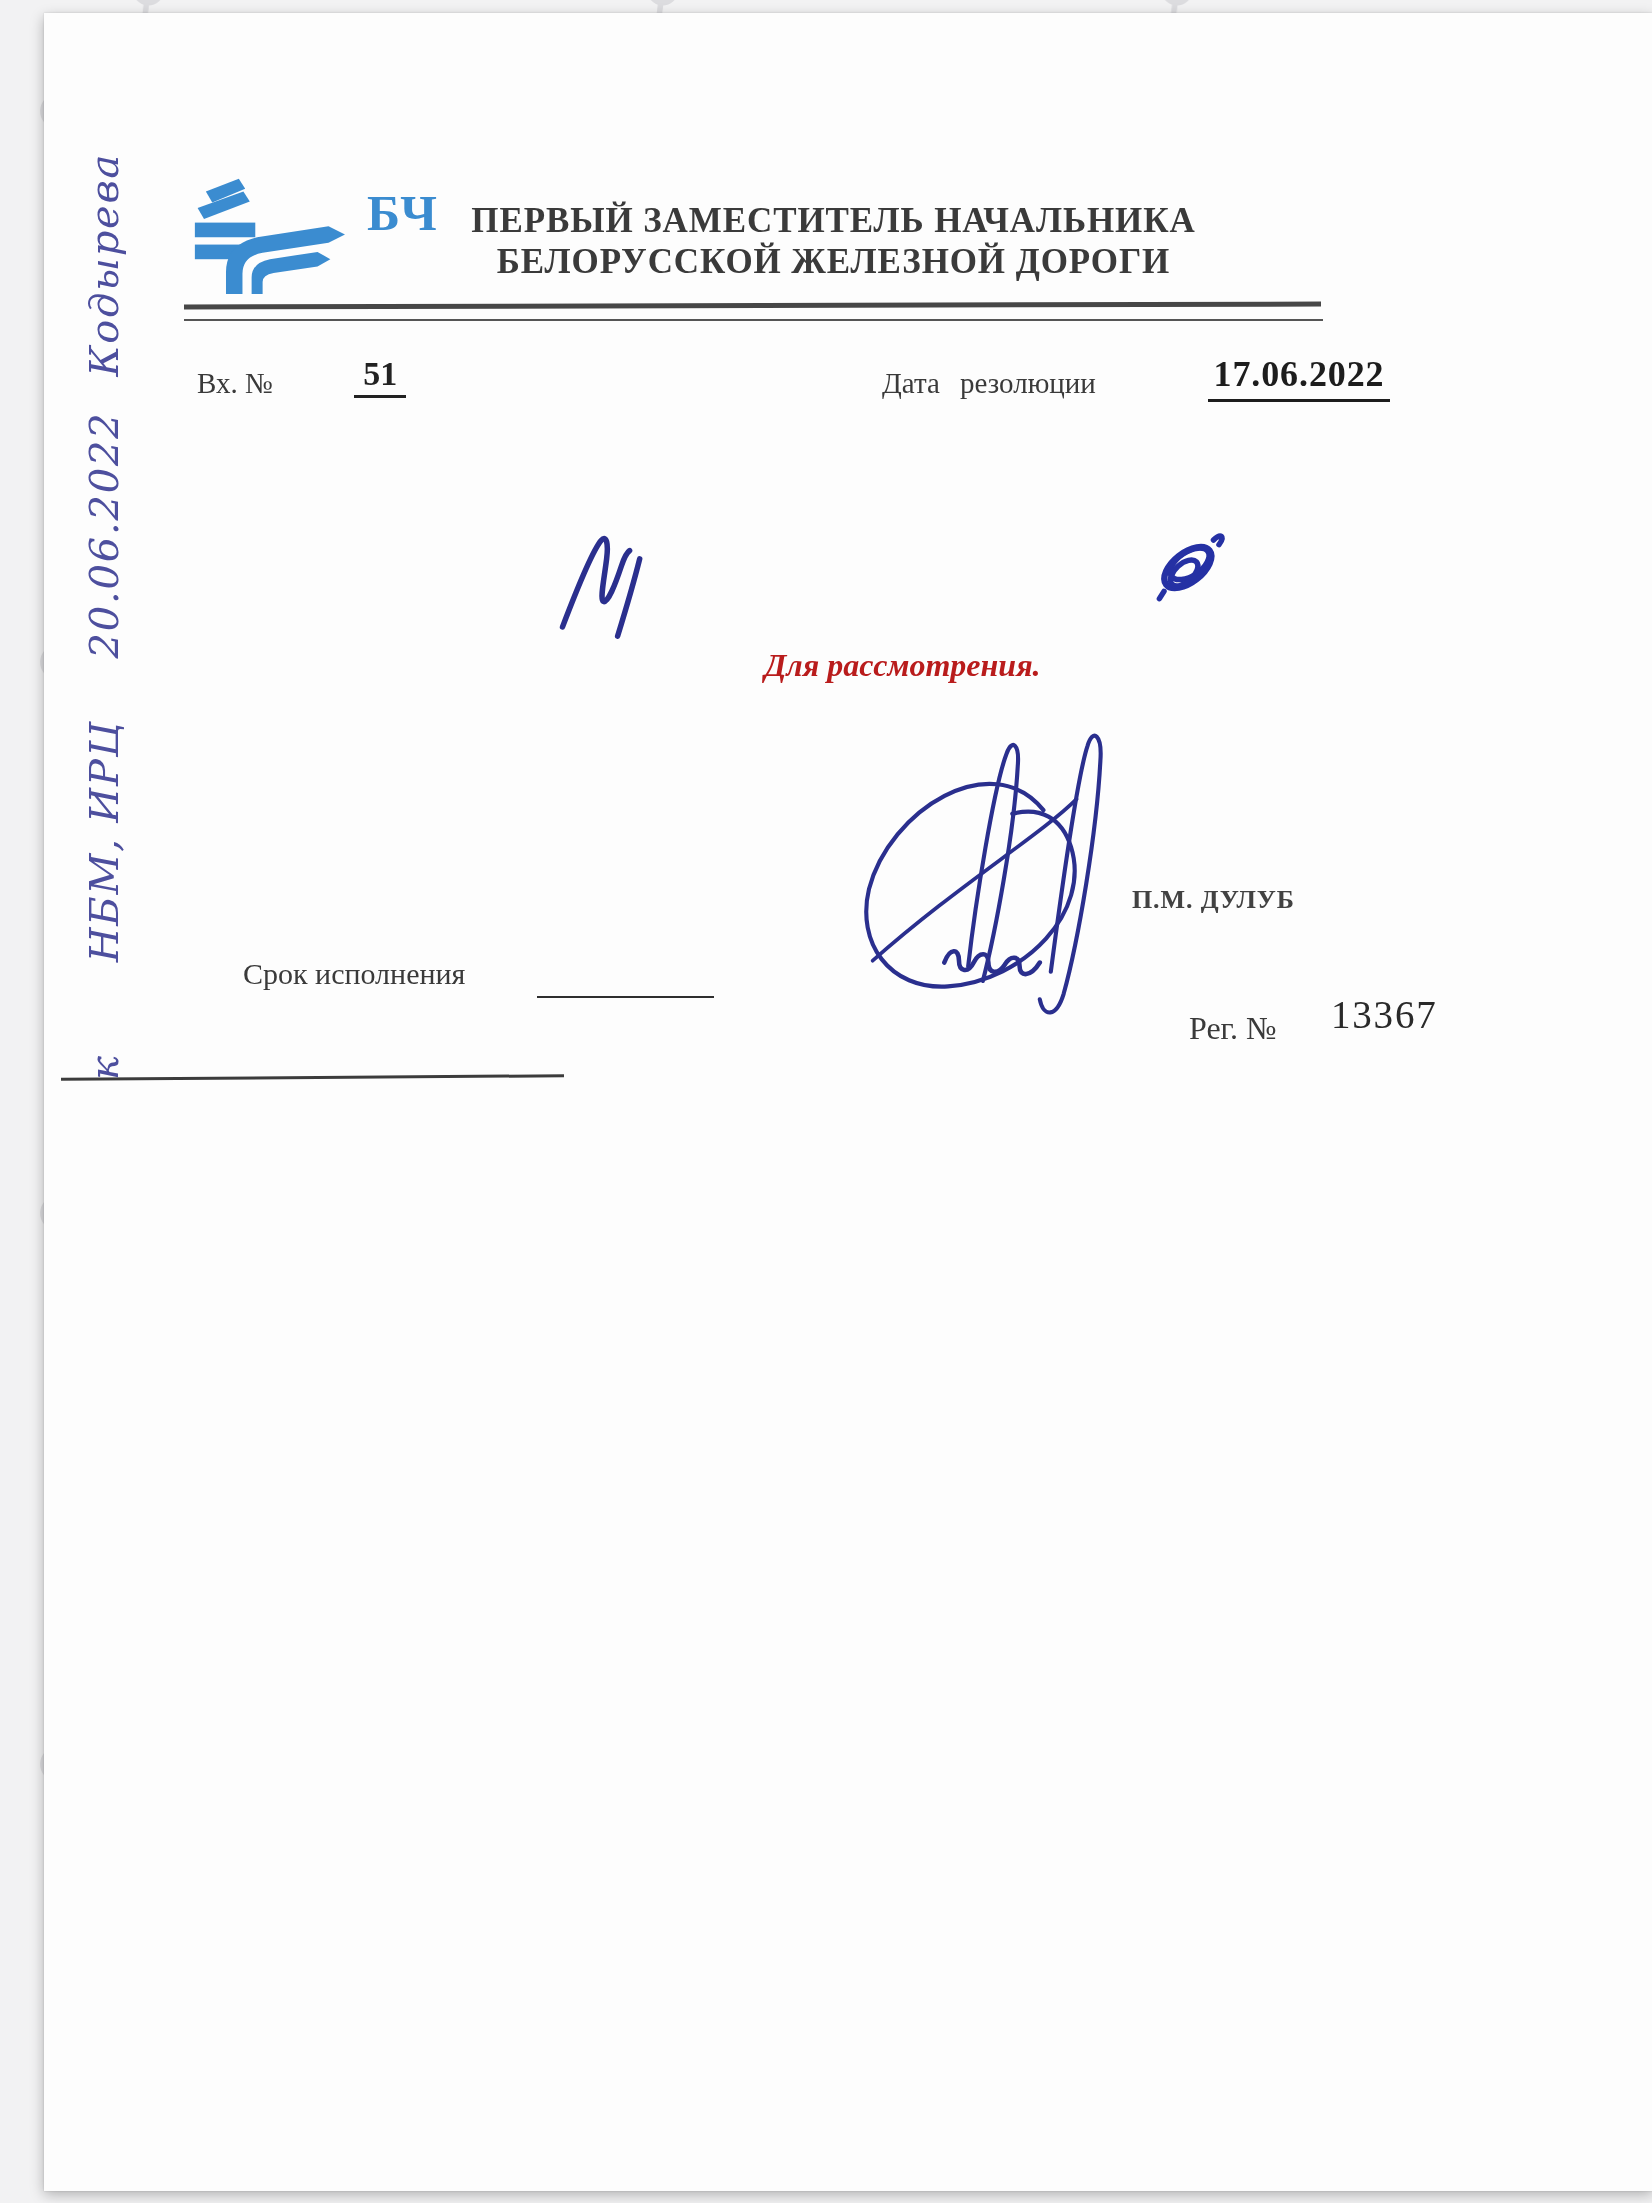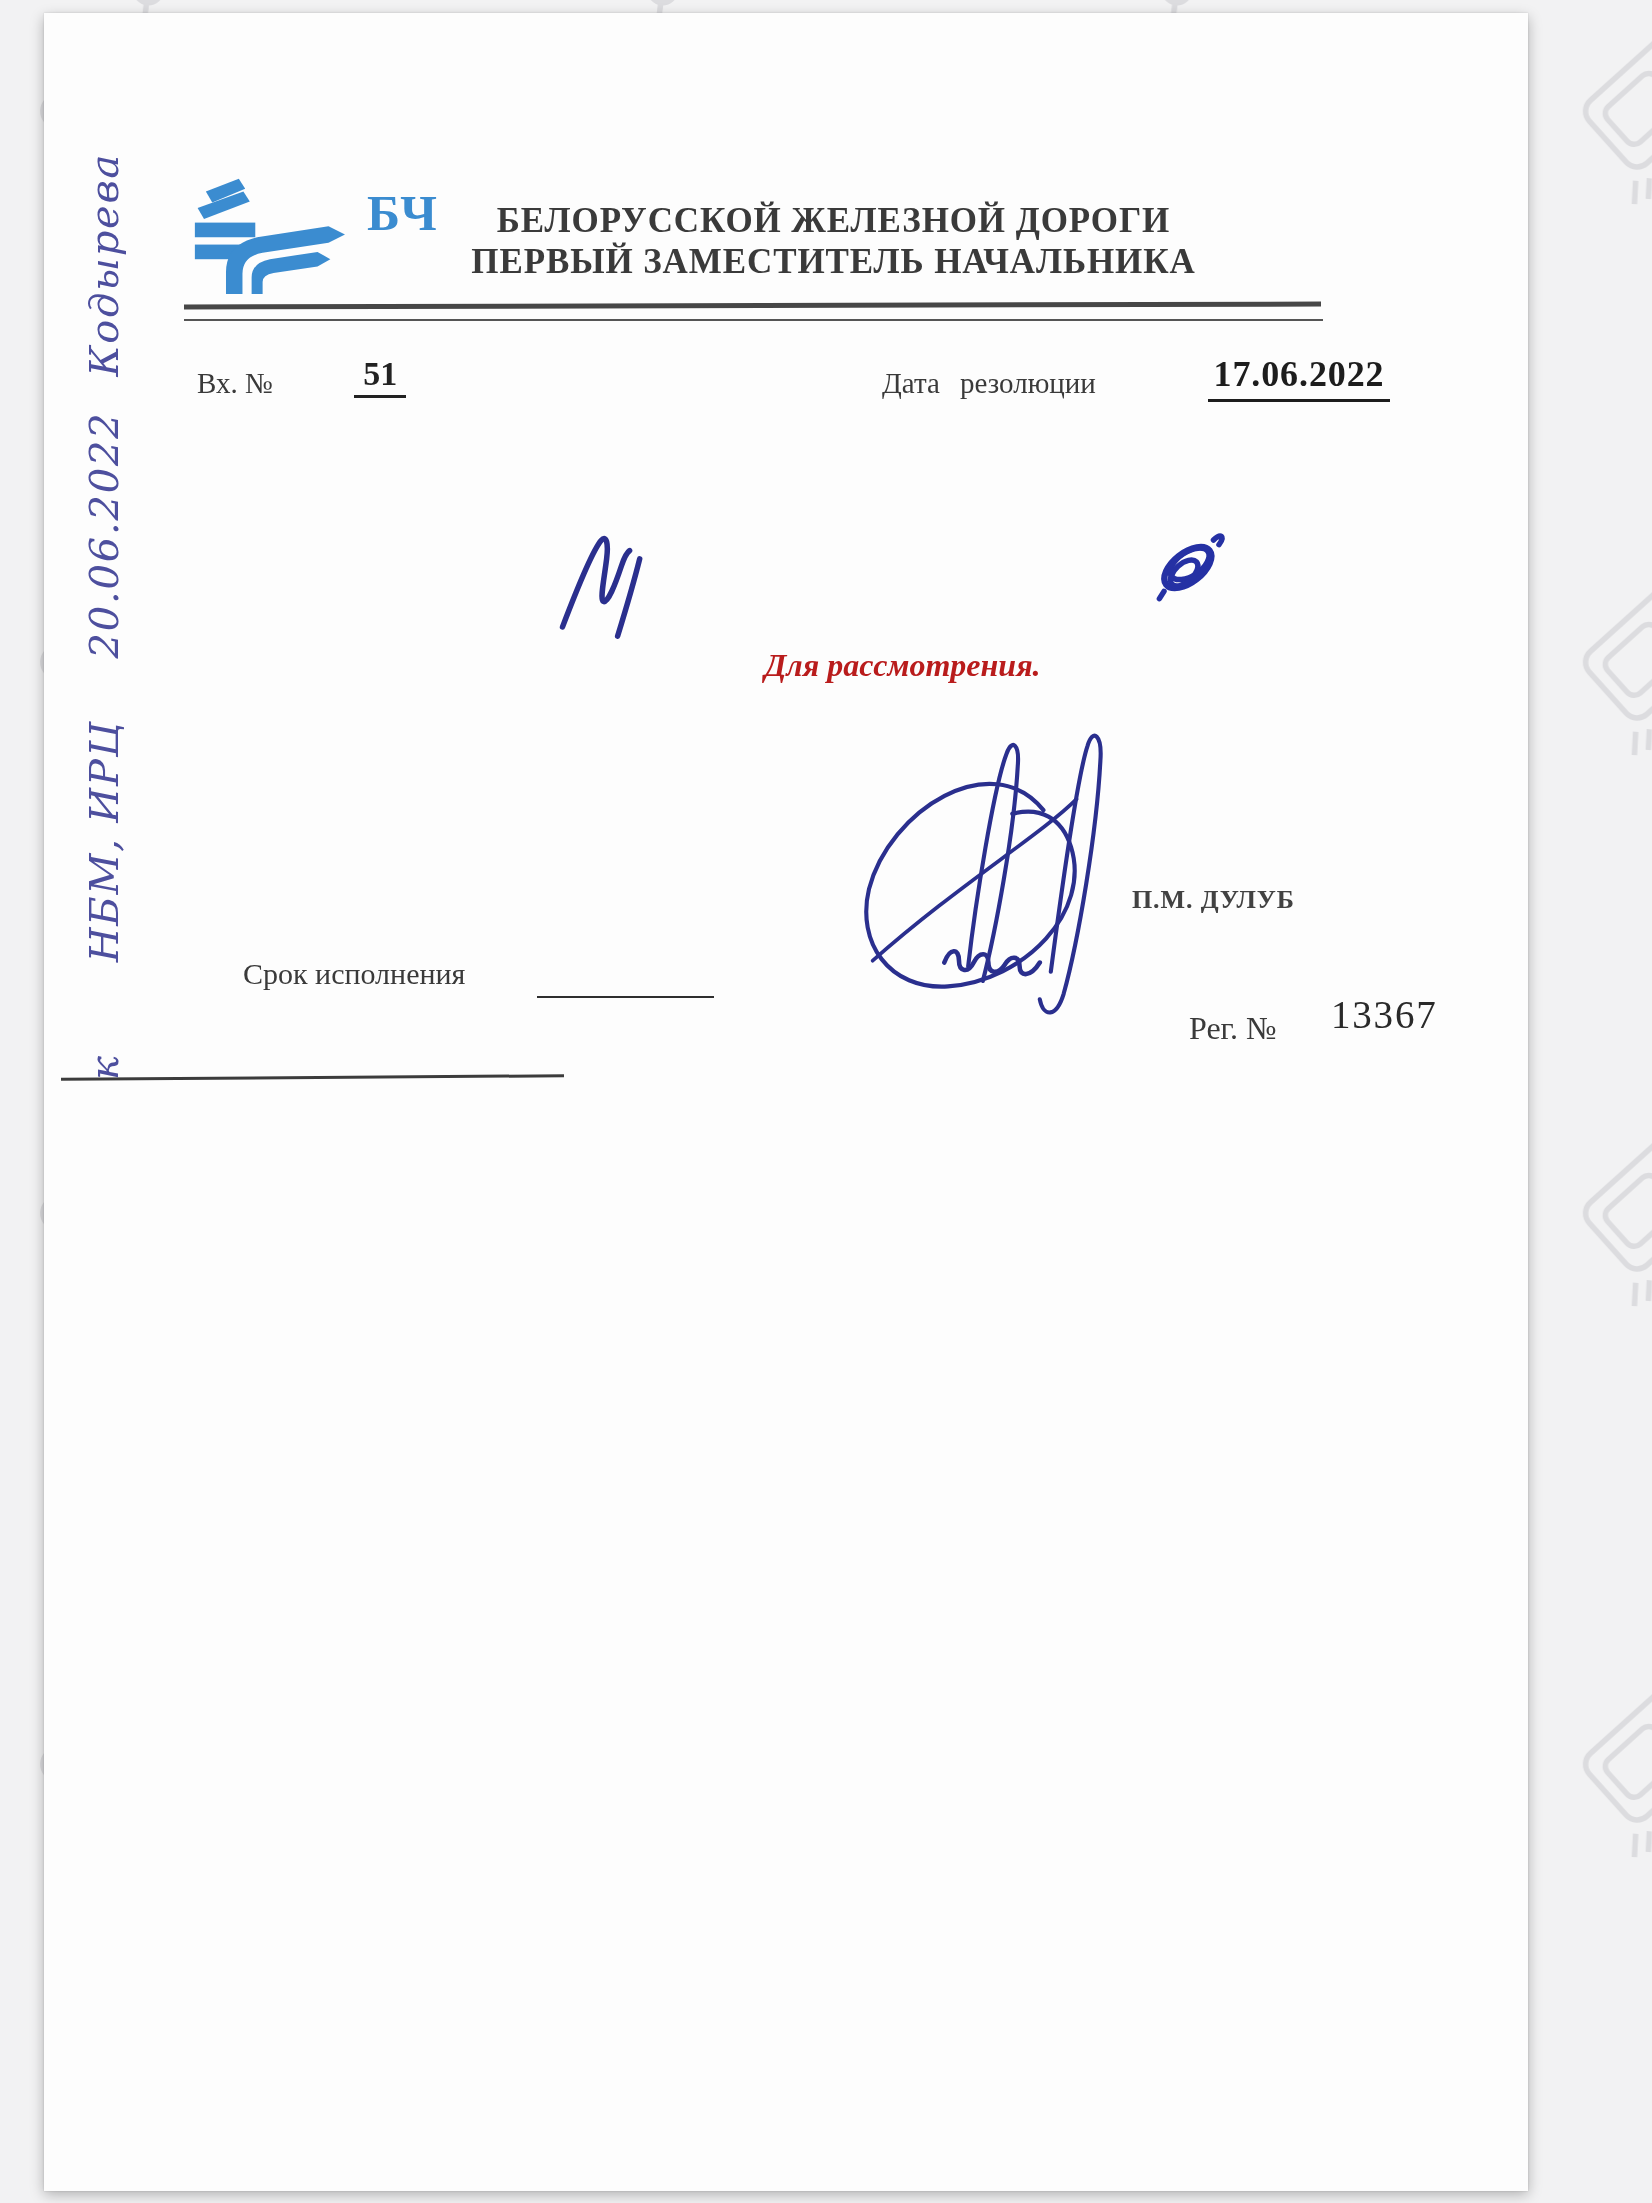--- a/index.html
+++ b/index.html
@@ -1,20 +1,20 @@
 <!DOCTYPE html>
 <html style="--ink-blue: #2a2f8e; --scribble-blue: #2531a4; --note-ink: #4d4f9e; --logo-blue: #3b8cd0; --text-dark: #3a3a3a;font-size:14.7px"><head>
 <meta charset="utf-8">
 <style>
   html,body{margin:0;padding:0;width:1653px;height:2204px;}
   body{background:#f2f2f3;font-family:"Liberation Serif","DejaVu Serif",serif;}
   .stage{position:relative;width:1653px;height:2204px;overflow:hidden;}
   .bg-svg{position:absolute;left:0;top:0;}
   .page{
-    position:absolute;left:44px;top:13px;width:1484px;height:2178px;
+    position:absolute;left:44px;top:13px;width:1609px;height:2178px;
     background:#fdfdfd;
     box-shadow:0 3.7px 13px rgba(0,0,0,0.28), 0 0 1.8px rgba(0,0,0,0.15);
   }
   .abs{position:absolute;}
   .org-title{left:266px;top:187px;width:1047px;text-align:center;
     font-weight:bold;font-size:35px;line-height:41px;color:var(--text-dark);
     letter-spacing:0.9px;}
   .logo-text{left:323px;top:171px;font-size:50px;font-weight:bold;
     color:var(--logo-blue);letter-spacing:2.8px;}
   .rule-thick{left:140px;top:290px;width:1137px;height:4.6px;background:#474747;transform:rotate(-0.15deg);}
@@ -88,22 +88,22 @@
         <path d="M5,36 L55,18 L62,29 L12,48 Z"></path>
         <rect x="2" y="52" width="66" height="16"></rect>
         <rect x="2" y="76" width="58" height="16"></rect>
         <path d="M36,130 L36,106 Q36,76 70,68 L148,56 L166,65 L148,74 L76,85 Q54,89 54,108 L54,130 Z"></path>
         <path d="M64,130 L64,112 Q64,96 84,92 L136,84 L150,92 L136,100 L88,107 Q76,109 76,117 L76,130 Z"></path>
       </g>
     </svg>
     <span class="abs logo-text">БЧ</span>
 
     <div class="abs org-title">
+      <div>ПЕРВЫЙ ЗАМЕСТИТЕЛЬ НАЧАЛЬНИКА</div>
       <div>БЕЛОРУССКОЙ ЖЕЛЕЗНОЙ ДОРОГИ</div>
-      <div>ПЕРВЫЙ ЗАМЕСТИТЕЛЬ НАЧАЛЬНИКА</div>
     </div>
     <div class="abs rule-thick"></div>
     <div class="abs rule-thin"></div>
 
     <span class="abs label vx-label">Вх. №</span>
     <span class="abs vx-value">51</span>
     <span class="abs label date-label">Дата резолюции</span>
     <span class="abs date-value">17.06.2022</span>
 
     <svg class="abs ink" style="left:511px;top:511px;" width="106" height="124" viewBox="0 0 115 135" aria-hidden="true">

